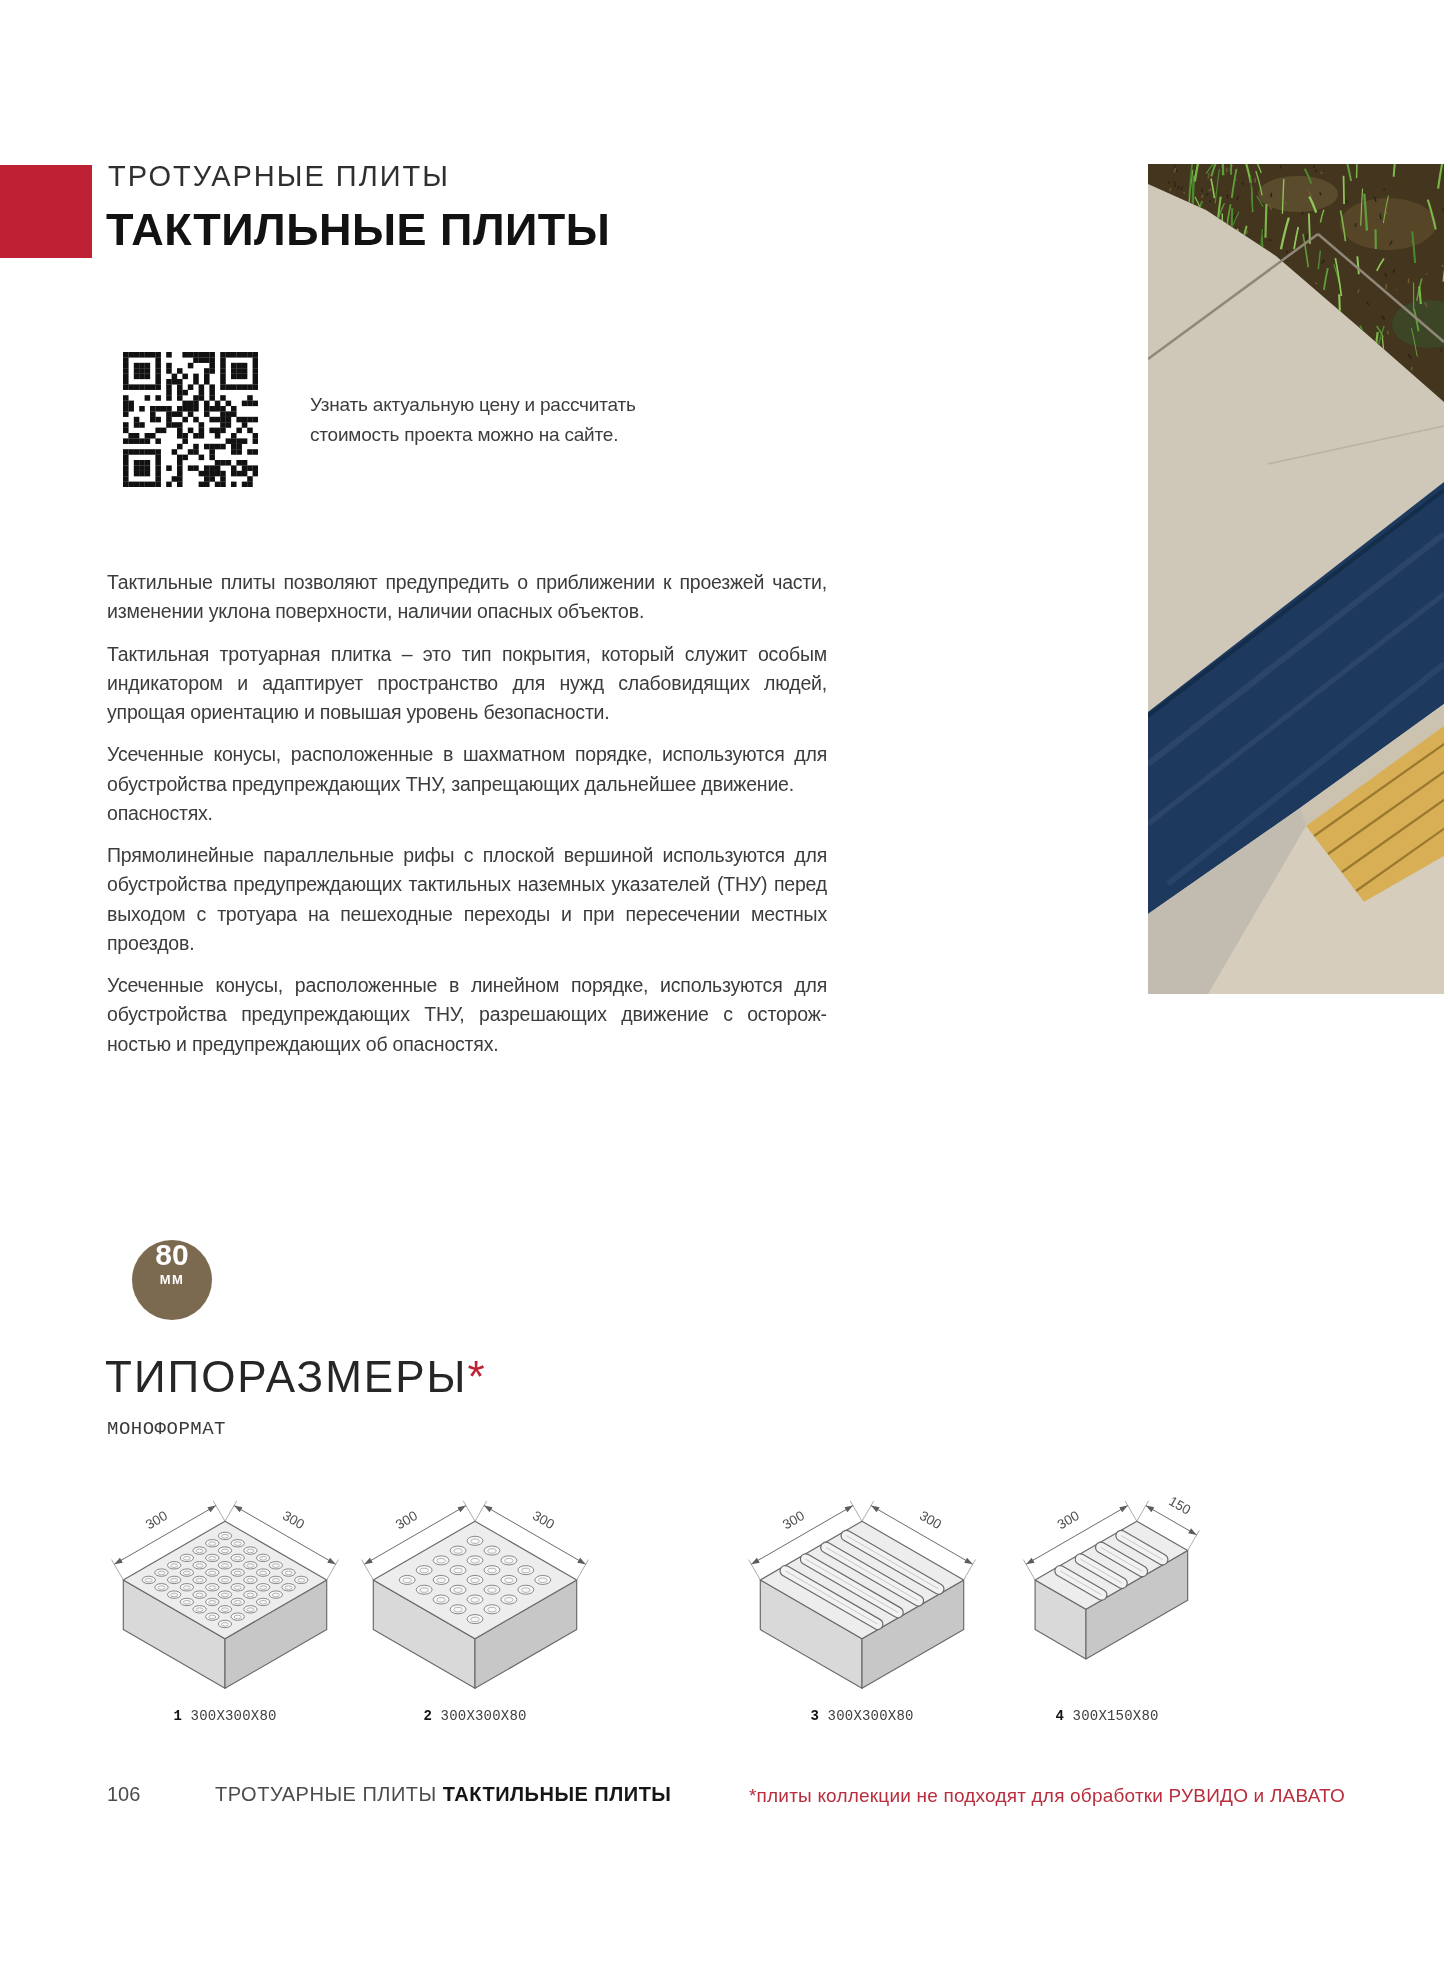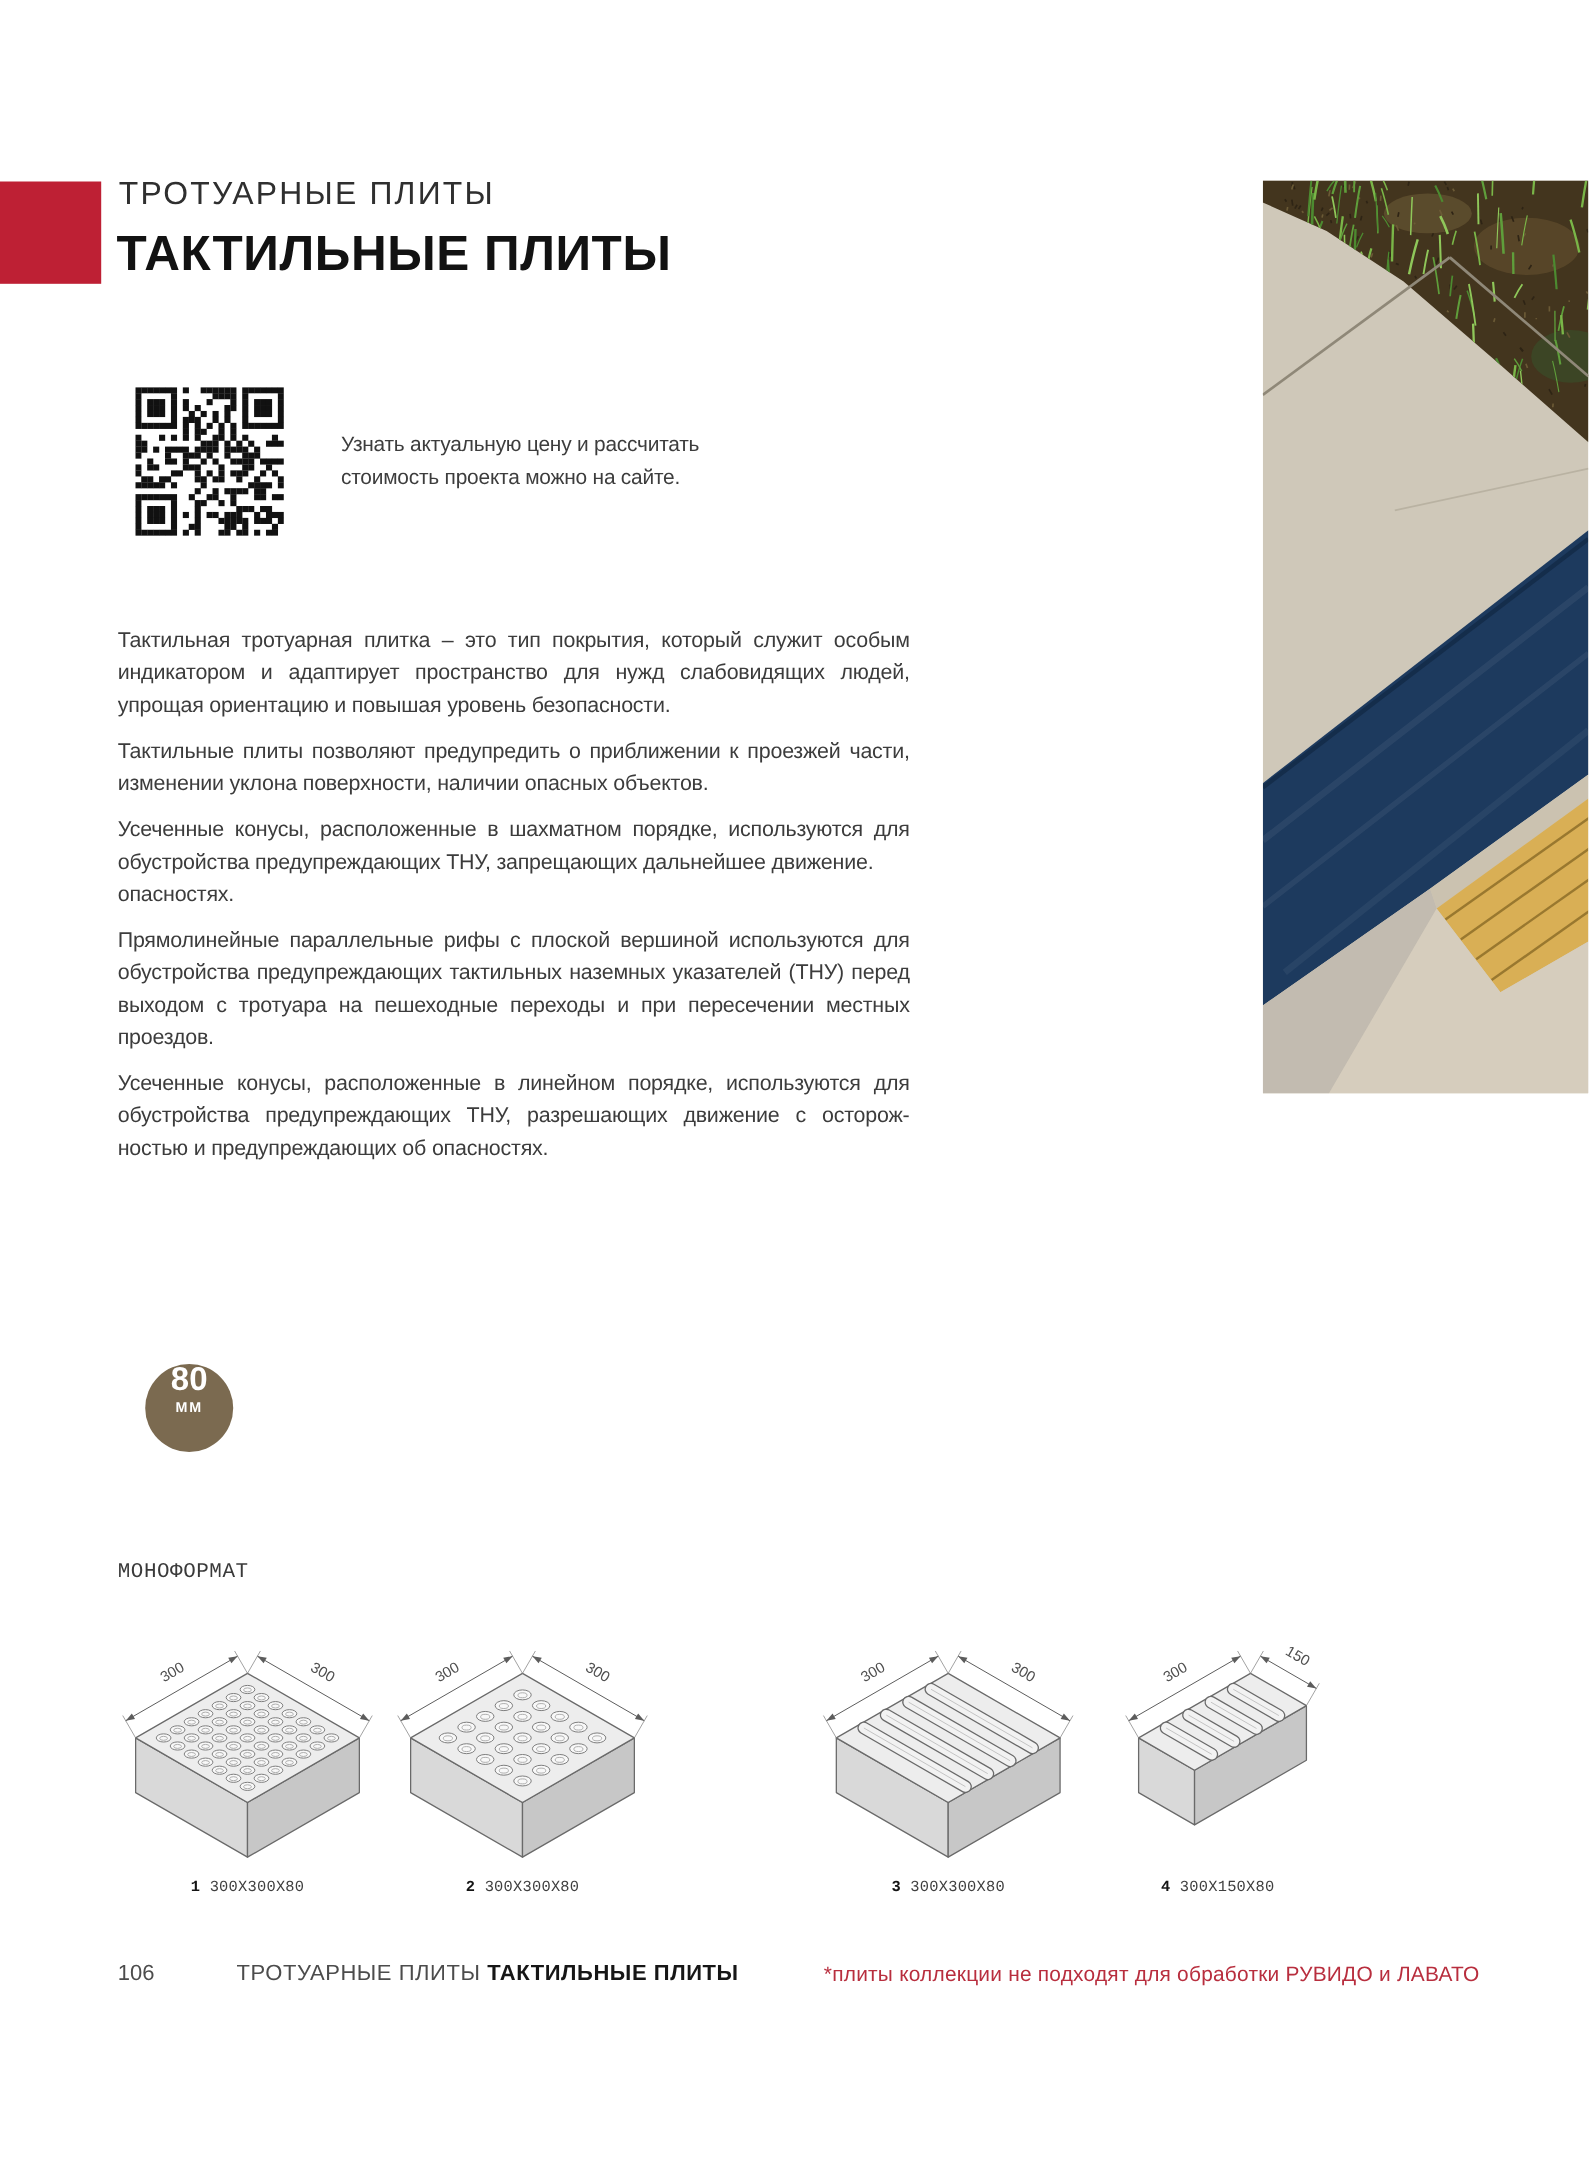--- a/index.html
+++ b/index.html
@@ -362,33 +362,34 @@
         <rect x="118.80000000000001" y="129.60000000000002" width="5.550000000000001" height="5.550000000000001" fill="#111"></rect>
         <rect x="124.2" y="129.60000000000002" width="5.550000000000001" height="5.550000000000001" fill="#111"></rect>
       </svg>
     <div class="qr-caption">
       <div>Узнать актуальную цену и рассчитать</div>
       <div>стоимость проекта можно на сайте.</div>
     </div>
   </div>
 
   <div class="intro">
+    <p>Тактильные плиты позволяют предупредить о приближении к проезжей части, изменении уклона поверхности, наличии опасных объектов.</p>
     <p>Тактильная тротуарная плитка – это тип покрытия, который служит особым индикатором и адаптирует пространство для нужд слабовидящих людей, упрощая ориентацию и повышая уровень безопасности.</p>
-    <p>Тактильные плиты позволяют предупредить о приближении к проезжей части, изменении уклона поверхности, наличии опасных объектов.</p>
     <p>Усеченные конусы, расположенные в шахматном порядке, используются для обустройства предупреждающих ТНУ, запрещающих дальнейшее движение.
  опасностях.</p>
     <p>Прямолинейные параллельные рифы с плоской вершиной используются для обустройства предупреждающих тактильных наземных указателей (ТНУ) перед выходом с тротуара на пешеходные переходы и при пересечении местных проездов.</p>
     <p>Усеченные конусы, расположенные в линейном порядке, используются для обустройства предупреждающих ТНУ, разрешающих движение с осторож­ностью и предупреждающих об опасностях.</p>
   </div>
 
   <div class="badge">
     <div class="badge-num">80</div>
     <div class="badge-unit">ММ</div>
   </div>
 
+  <h2 class="sizes-title"><span>ТИПОРАЗМЕРЫ</span><span class="ast">*</span></h2>
   <div class="sizes-sub">МОНОФОРМАТ</div>
 
   <div class="slab-card c0">
     <svg id="slab0" viewBox="-25 -40 310 270">
         <polygon points="17.4,75.0 130.0,140.0 130.0,195.0 17.4,130.0" fill="#d9d9d9" stroke="#6a6a6a" stroke-width="1.3" stroke-linejoin="round"></polygon>
         <polygon points="242.6,75.0 130.0,140.0 130.0,195.0 242.6,130.0" fill="#c7c7c7" stroke="#6a6a6a" stroke-width="1.3" stroke-linejoin="round"></polygon>
         <polygon points="130.0,10.0 242.6,75.0 130.0,140.0 17.4,75.0" fill="#ededed" stroke="#6a6a6a" stroke-width="1.3" stroke-linejoin="round"></polygon>
         <ellipse cx="130" cy="26.25" rx="7.4" ry="4.1" fill="#f8f8f8" stroke="#7d7d7d" stroke-width="1"></ellipse>
         <ellipse cx="130" cy="26.65" rx="3.9" ry="2" fill="none" stroke="#a5a5a5" stroke-width="0.9"></ellipse>
         <ellipse cx="115.92708718850288" cy="34.375" rx="7.4" ry="4.1" fill="#f8f8f8" stroke="#7d7d7d" stroke-width="1"></ellipse>

